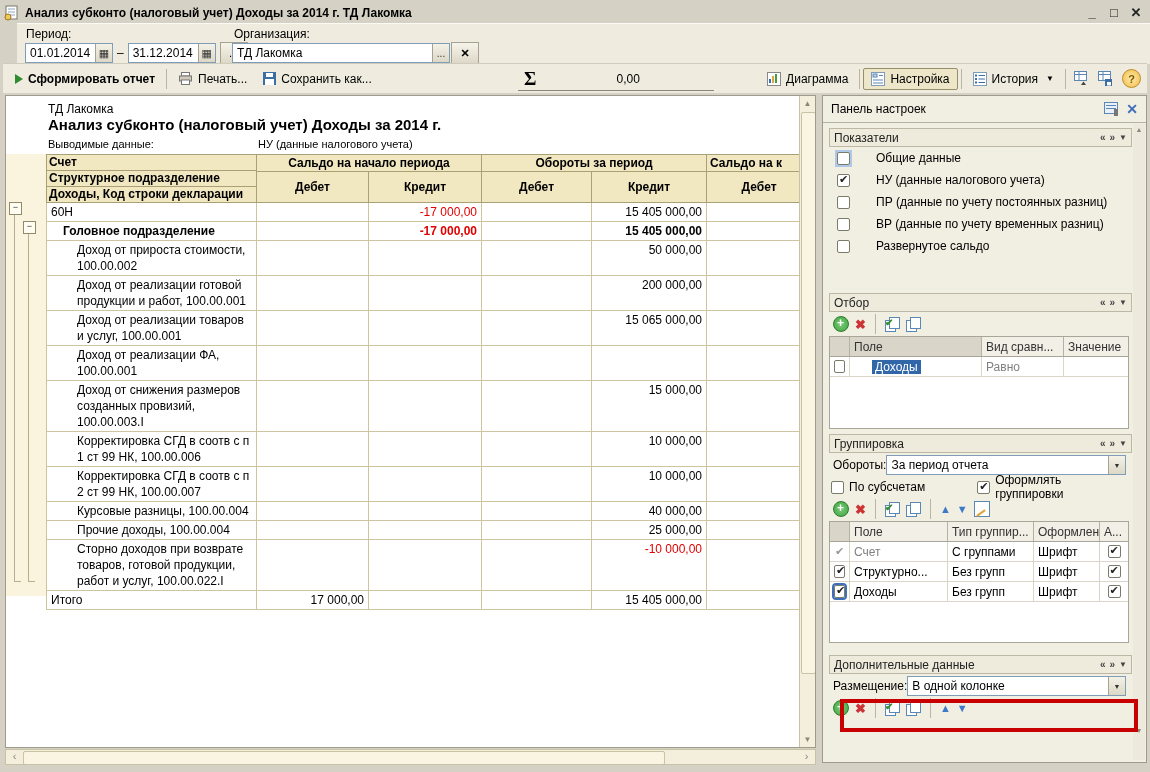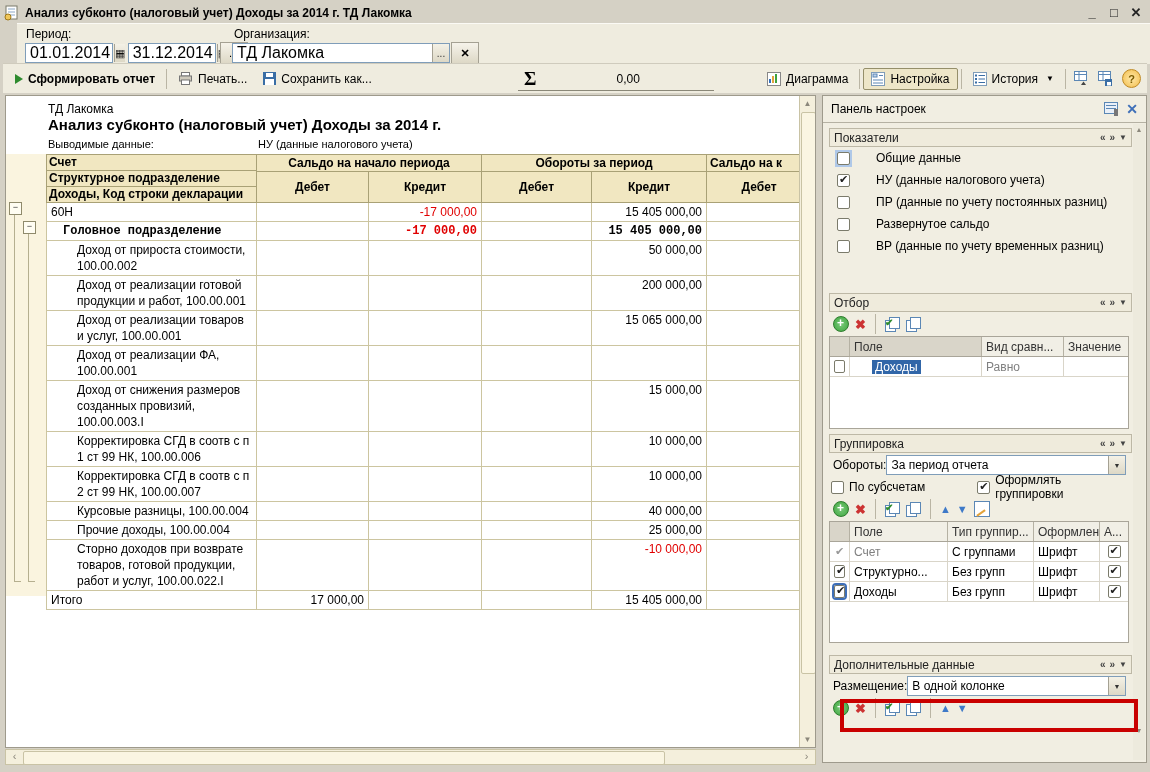--- a/index.html
+++ b/index.html
@@ -8,21 +8,21 @@
   
   .titlebar{position:absolute;left:3px;top:2px;width:1144px;height:21px;display:flex;align-items:center;
     background:#D5D1C5;}
   .titlebar .ttl{font-weight:bold;font-size:12px;margin-left:6px;flex:1;white-space:nowrap;overflow:hidden;}
   .wbtn{width:22px;height:18px;text-align:center;line-height:18px;font-weight:bold;font-size:13px;color:#222;cursor:default;}
   
   .filters{position:absolute;left:17px;top:23px;width:1144px;height:40px;background:#EFECDF;border-top:1px solid #FBFAF5;}
   .flabel{position:absolute;top:3px;font-size:12px;}
   .fieldrow{position:absolute;top:18px;display:flex;align-items:center;}
   .tfield{display:flex;align-items:center;background:#fff;border:1px solid #7F9DB9;height:18px;}
-  .tfield .txt{padding:0 4px;font-size:16px;white-space:nowrap;}
+  .tfield .txt{padding:0 4px;font-size:12px;white-space:nowrap;}
   .inbtn{width:16px;height:18px;background:linear-gradient(#F4F1E6,#DDD8C6);border-left:1px solid #A5A193;
     display:flex;align-items:center;justify-content:center;font-size:10px;color:#333;}
   .inbtn.cal::after{content:"▦";font-size:11px;}
   .smallbtn{height:20px;min-width:20px;background:linear-gradient(#F6F3EA,#DDD8C6);border:1px solid #A5A193;
     display:flex;align-items:center;justify-content:center;font-size:11px;margin-left:4px;padding:0 3px;}
   .dash{margin:0 4px;}
   
   .toolbar{position:absolute;left:3px;top:63px;width:1144px;height:29px;background:#EFECDF;border-top:1px solid #CFCBBD;}
   .tbgroup{position:absolute;top:0;height:29px;display:flex;align-items:center;}
   .tbbtn{display:flex;align-items:center;gap:5px;padding:3px 7px;border:1px solid transparent;white-space:nowrap;}
@@ -49,21 +49,21 @@
   .r-dataval{position:absolute;left:252px;top:42px;font-size:11px;}
   table.rt{position:absolute;left:40px;top:58px;border-collapse:collapse;table-layout:fixed;width:765px;}
   table.rt th,table.rt td{border:1px solid #CCC5A0;font-size:12px;overflow:hidden;}
   table.rt thead th{background:#F1E7C1;border-color:#A9A176;font-weight:bold;padding:0 3px;white-space:nowrap;}
   .acc-stack div{height:15px;line-height:15px;text-align:left;padding-left:2px;border-bottom:1px solid #A9A176;}
   .acc-stack div:last-child{border-bottom:none;}
   table.rt thead th.acc{padding:0;vertical-align:top;}
   table.rt tbody td{background:#fff;padding:1px 4px;vertical-align:top;line-height:16px;}
   table.rt tbody td.num{text-align:right;white-space:nowrap;}
   tr.group td,tr.total td{background:#FBF3D7;}
-  tr.bold td{font-weight:bold;font-family:Liberation Mono, monospace;}
+  tr.bold td{font-weight:bold;}
   td.neg{color:#E00000;}
   .lv0{padding-left:4px!important;}.lv1{padding-left:16px!important;}.lv2{padding-left:30px!important;margin-left:38px;}
   
   .vscroll{position:absolute;right:0;top:0;width:16px;height:100%;background:#F4EFDC;border-left:1px solid #C9C3A5;box-sizing:border-box;}
   .varrow{position:absolute;left:0;width:15px;height:15px;text-align:center;font-size:8px;color:#8B877B;line-height:15px;}
   .vthumb{position:absolute;left:1px;top:16px;width:13px;height:560px;background:#FAF5E2;border:1px solid #C9C3A5;border-radius:2px;}
   .hscroll{position:absolute;left:5px;top:749px;width:811px;height:16px;background:#F4EFDC;border:1px solid #C9C3A5;box-sizing:border-box;}
   .harrow{position:absolute;top:0;width:15px;height:14px;text-align:center;font-size:11px;color:#8B877B;line-height:13px;}
   .hthumb{position:absolute;left:17px;top:1px;width:640px;height:12px;background:#FAF5E2;border:1px solid #C9C3A5;border-radius:2px;}
   
@@ -485,28 +485,28 @@
     <span class="cb-outer">
               <span class="cb"></span>
             </span>
     <span class="cb-label">ПР (данные по учету постоянных разниц)</span>
   </div>
 
   <div class="cb-row">
     <span class="cb-outer">
               <span class="cb"></span>
             </span>
-    <span class="cb-label">Развернутое сальдо</span>
+    <span class="cb-label">ВР (данные по учету временных разниц)</span>
   </div>
 
   <div class="cb-row">
     <span class="cb-outer">
               <span class="cb"></span>
             </span>
-    <span class="cb-label">ВР (данные по учету временных разниц)</span>
+    <span class="cb-label">Развернутое сальдо</span>
   </div>
 </div>
 
       <div class="sechead">
         <span class="st">Отбор</span>
         <span class="chev">«</span>
         <span class="chev">»</span>
         <span class="chev dn">▼</span>
       </div>
       <div class="mtb">

